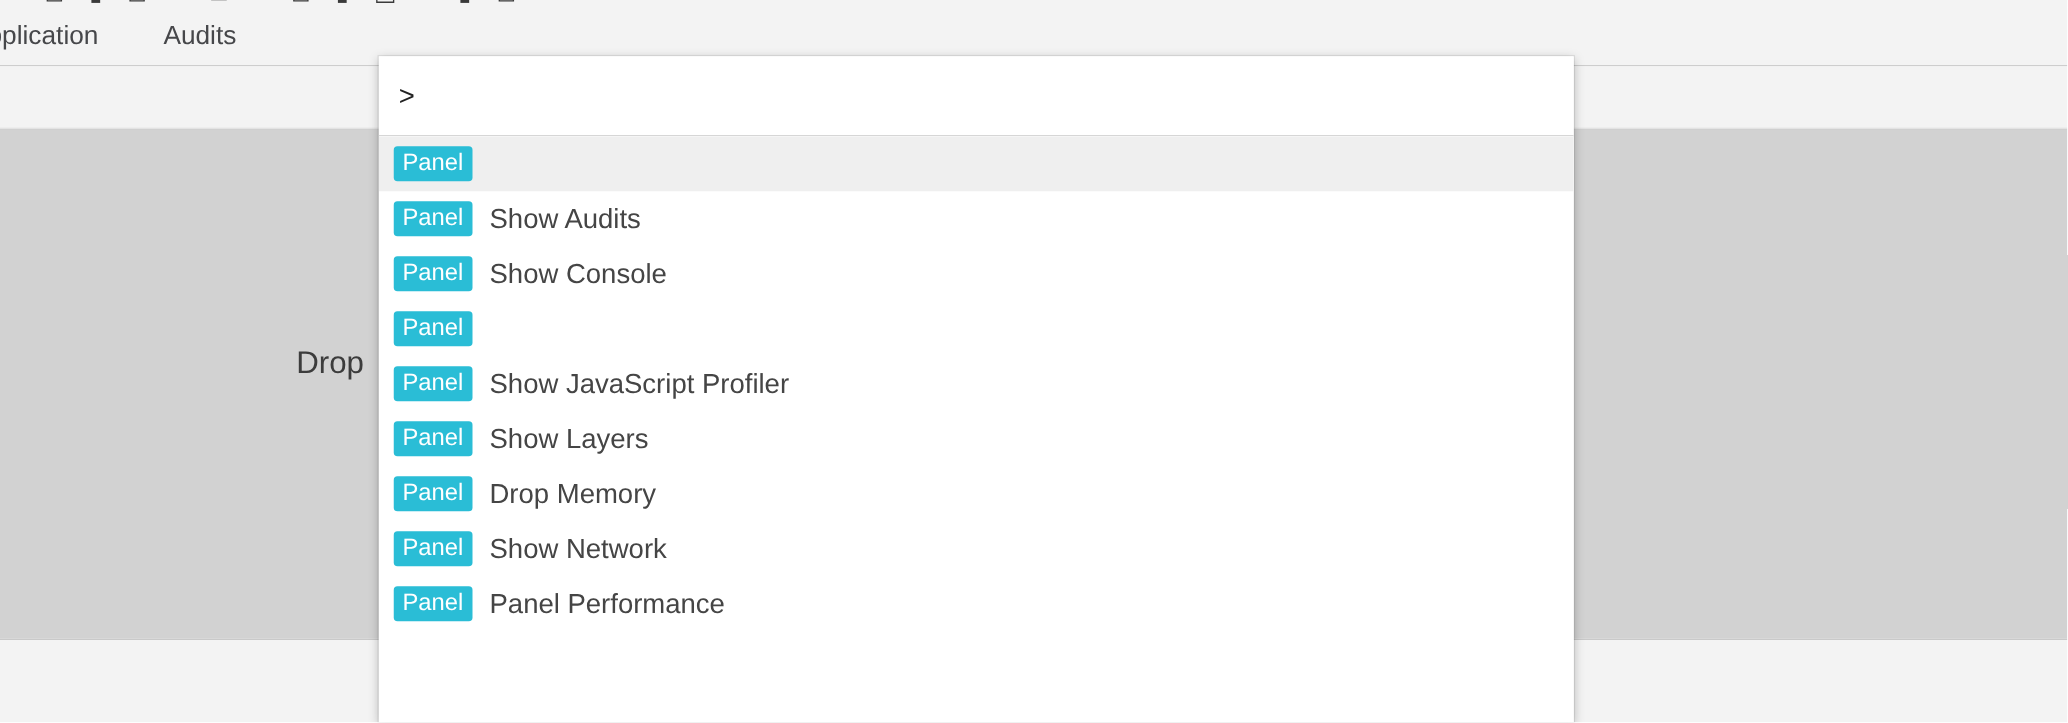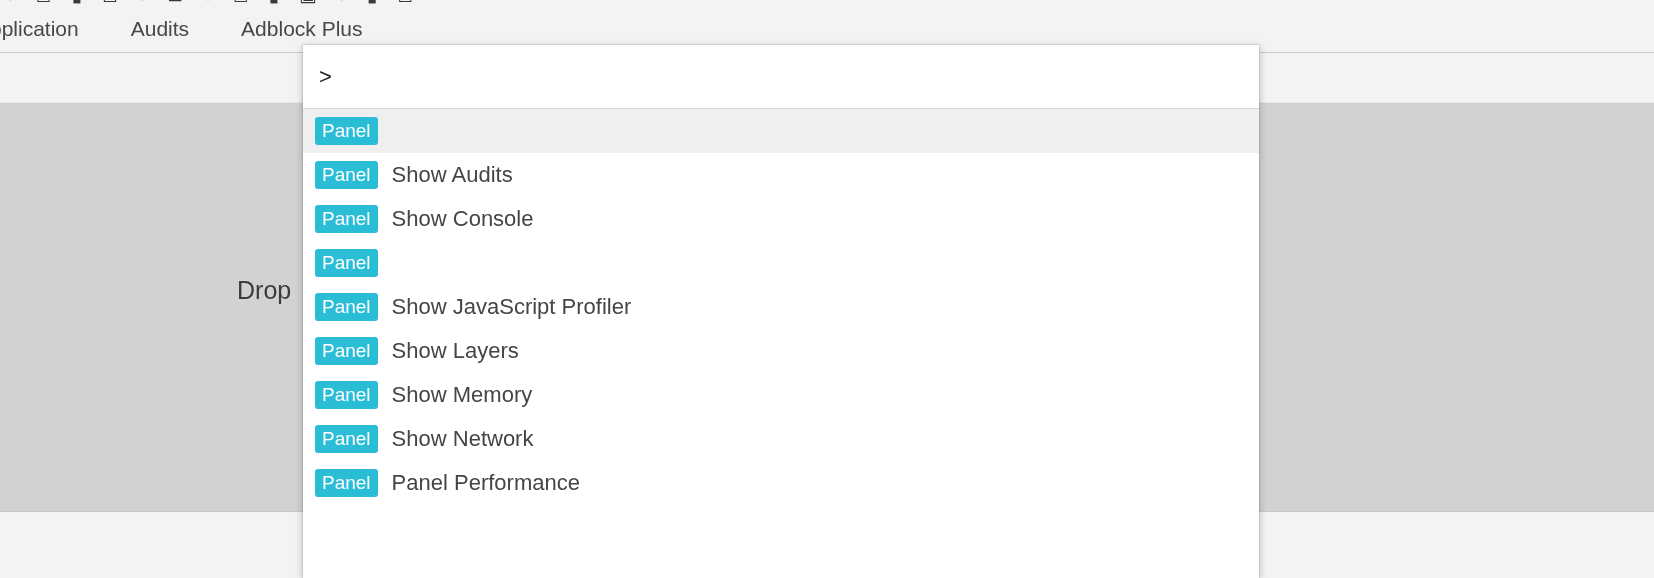--- a/index.html
+++ b/index.html
@@ -190,21 +190,20 @@
 
   <div class="devtools">
 
     <div class="clipped-toolbar">
       <div class="ghost-row">▾ ◻ ▮ ◻ ▾ ⊞ ▾ ◻ ▮ ▣ ▾ ▮ ◻</div>
     </div>
 
     <div class="tabbar">
       <div class="tab first-clipped">pplication</div>
       <div class="tab">Audits</div>
-      <div class="tab">Adblock Plus</div>
     </div>
 
     <div class="subtoolbar"></div>
 
     <div class="content-area">
       <div class="drop-hint">Drop</div>
     </div>
 
     <div class="statusbar"></div>
   </div>
@@ -240,21 +239,21 @@
         <span class="item-title">Show JavaScript Profiler</span>
       </div>
 
       <div class="palette-item">
         <span class="badge">Panel</span>
         <span class="item-title">Show Layers</span>
       </div>
 
       <div class="palette-item">
         <span class="badge">Panel</span>
-        <span class="item-title">Show Memory</span>
+        <span class="item-title">Drop Memory</span>
       </div>
 
       <div class="palette-item">
         <span class="badge">Panel</span>
         <span class="item-title">Show Network</span>
       </div>
 
       <div class="palette-item">
         <span class="badge">Panel</span>
         <span class="item-title">Panel Performance</span>

